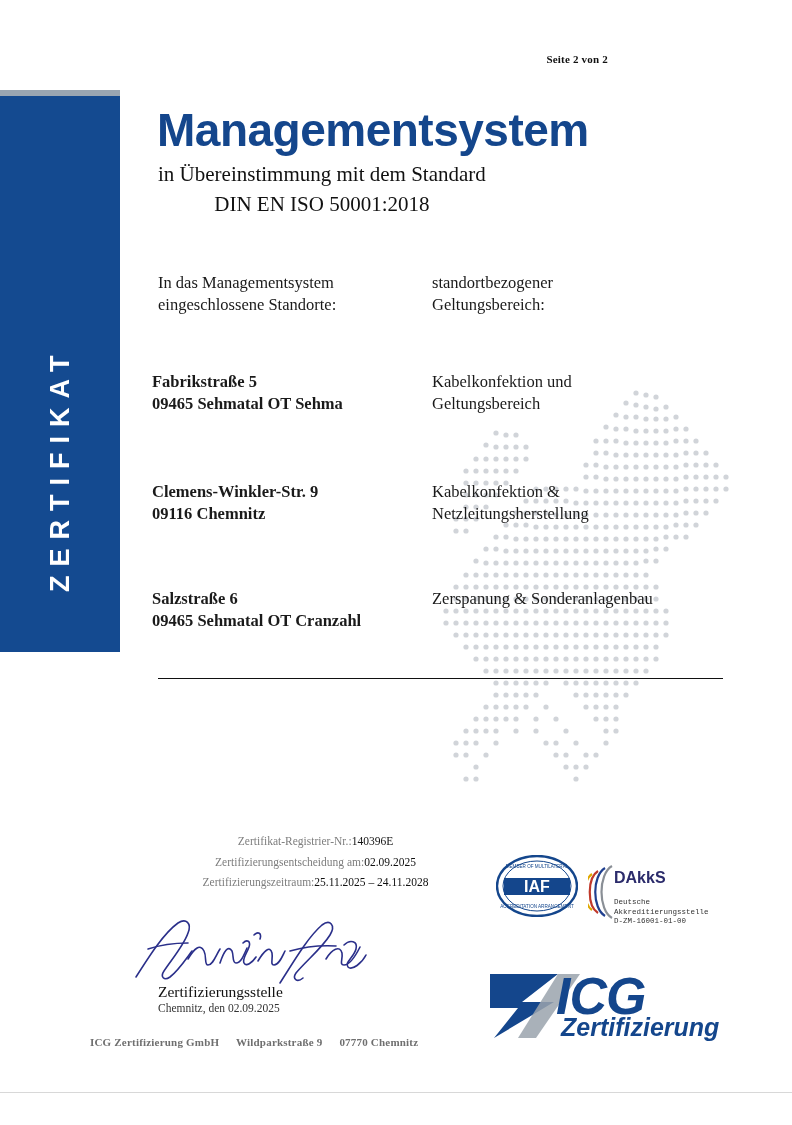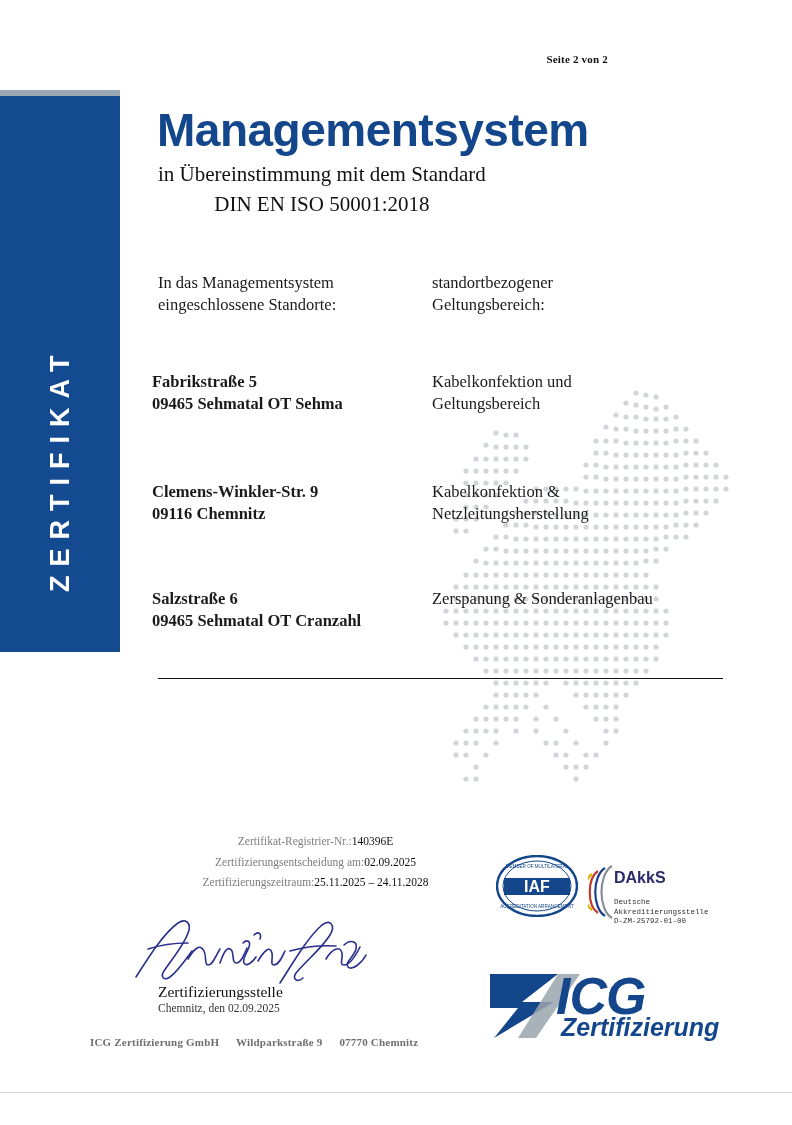--- a/index.html
+++ b/index.html
@@ -900,21 +900,21 @@
       <path d="M24 4 C10 12, 10 48, 24 56" stroke="#8a8f96"></path>
       <path d="M17 6 C4 14, 4 46, 17 54" stroke="#1f3f8f"></path>
       <path d="M10 9 C-1 16, -1 44, 10 51" stroke="#c0392b"></path>
       <path d="M4 12 C-5 18, -5 42, 4 48" stroke="#e0a800"></path>
     </g>
   </svg>
   <div class="dakks-name">DAkkS</div>
   <div class="dakks-sub">
     <div>Deutsche</div>
     <div>Akkreditierungsstelle</div>
-    <div>D-ZM-25792-01-00</div>
+    <div>D-ZM-16001-01-00</div>
   </div>
 
   <svg class="icg" viewBox="0 0 245 75" xmlns="http://www.w3.org/2000/svg">
     <polygon points="6,6 74,6 38,34 70,34 10,70 34,40 6,40" fill="#14468c"></polygon>
     <polygon points="74,6 96,6 52,70 34,70" fill="#9aa3ad" opacity="0.85"></polygon>
   </svg>
   <div class="icg-word">ICG</div>
   <div class="icg-sub">Zertifizierung</div>
 
   <div class="bottom-rule"></div>

